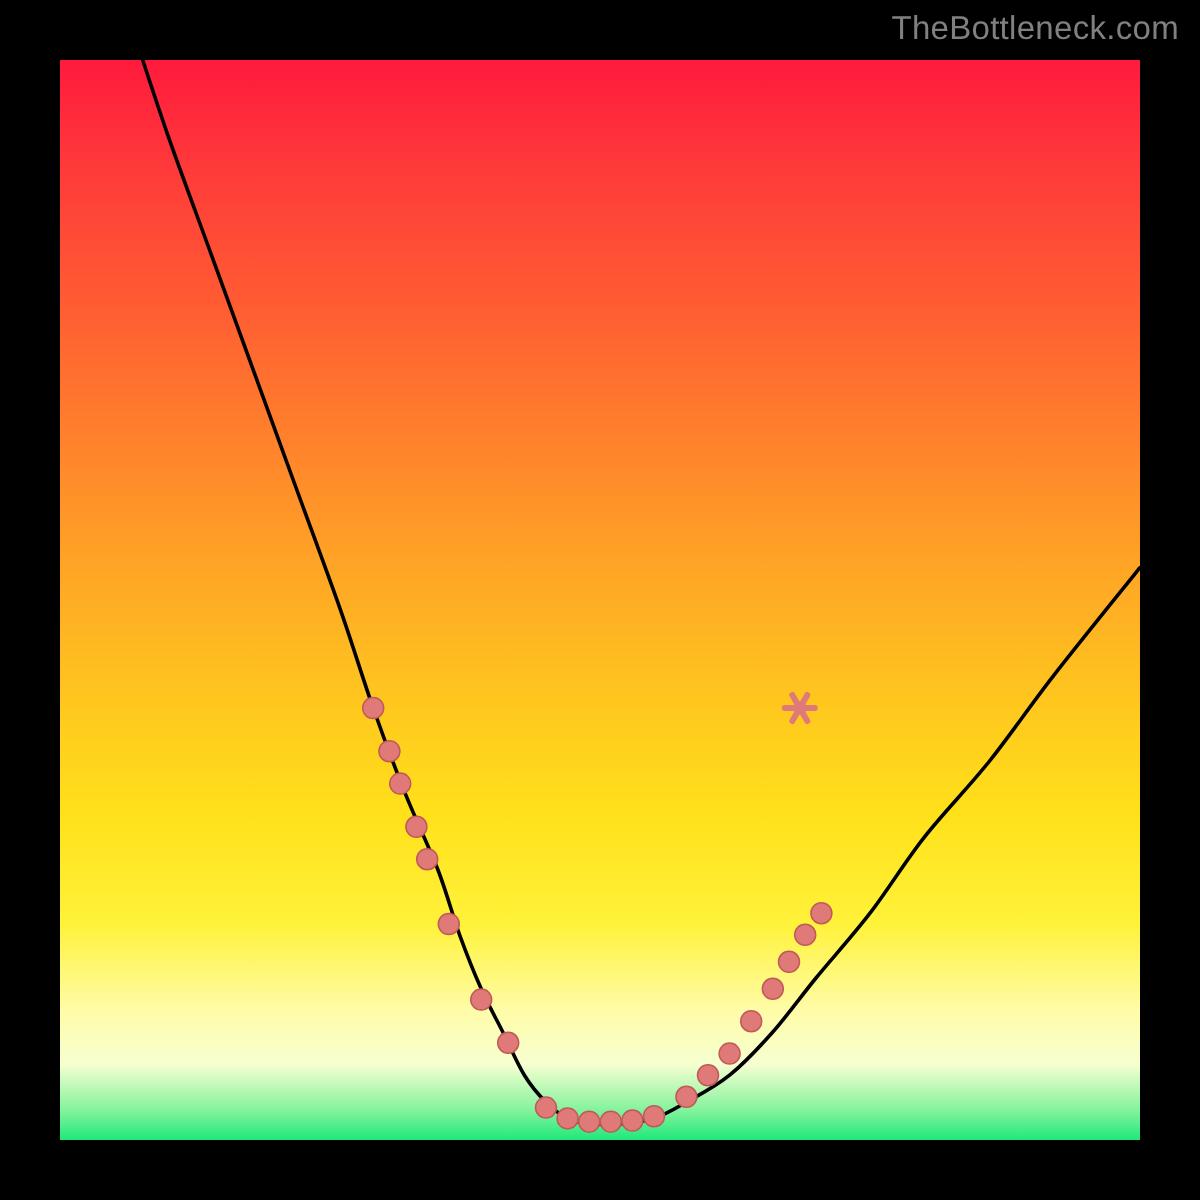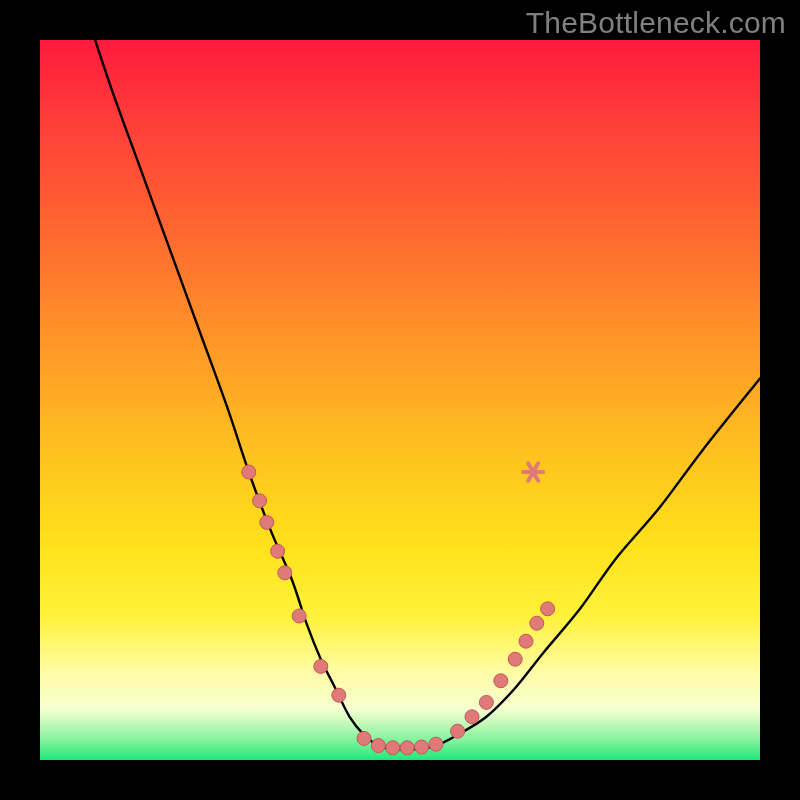--- a/index.html
+++ b/index.html
@@ -38,21 +38,21 @@
       #f6ffd0 93%,
       #7cf29a 97.5%,
       #1ee87a 100%
     );
   }
   .watermark {
     position: absolute;
     top: 6px;
     right: 14px;
     color: #808080;
-    font-size: 30px;
+    font-size: 22px;
     font-weight: 500;
     letter-spacing: 0.2px;
     user-select: none;
   }
   svg.curve {
     position: absolute;
     left: 0;
     top: 0;
     width: 720px;
     height: 720px;

